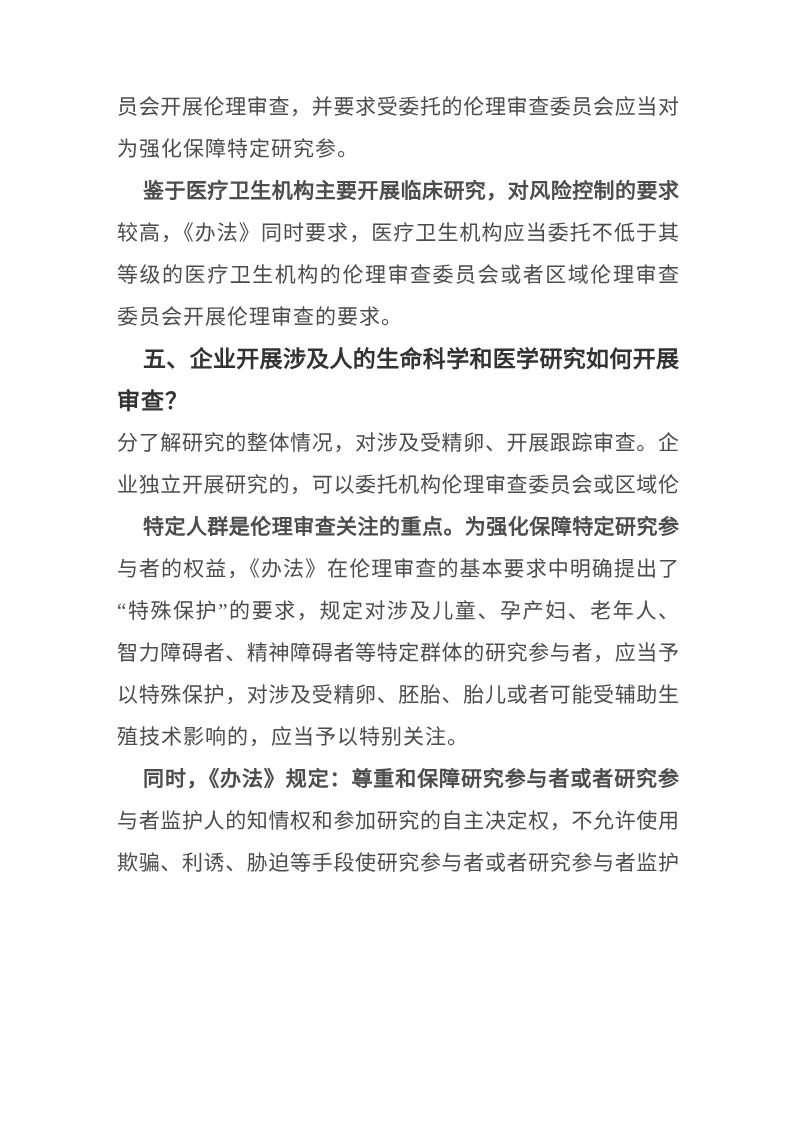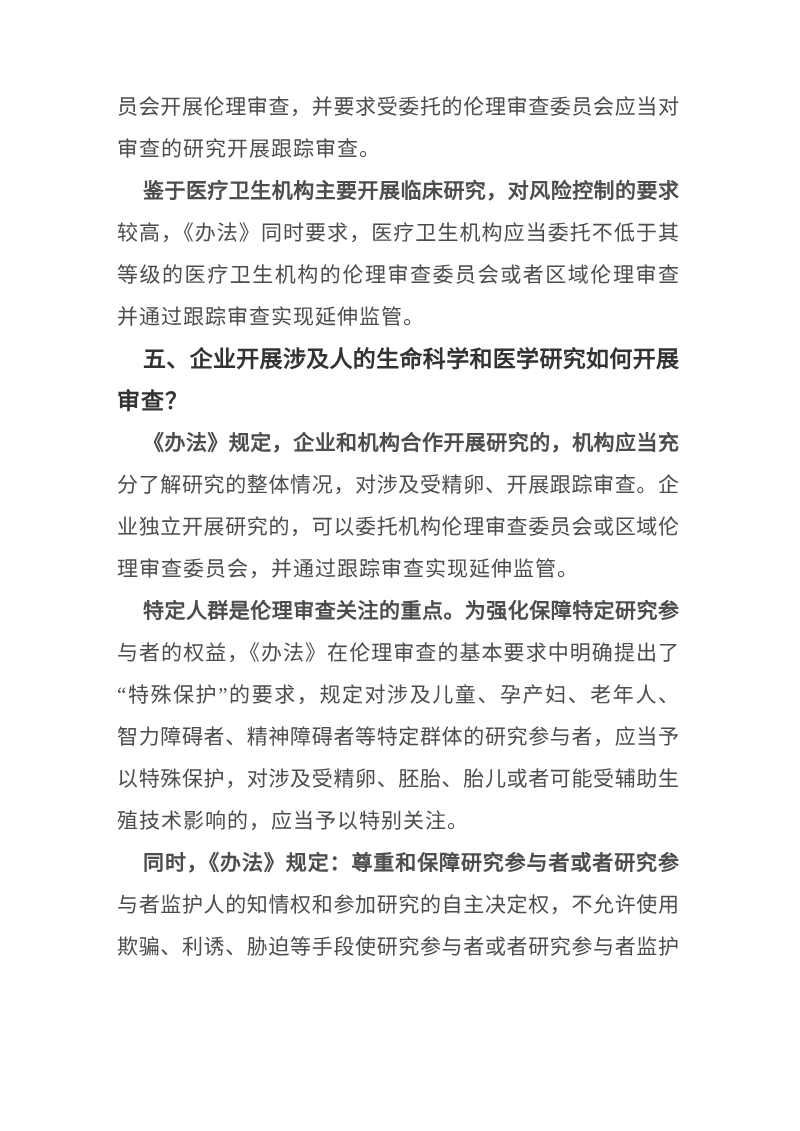--- a/index.html
+++ b/index.html
@@ -48,31 +48,29 @@
     font-size: 23px;
     color: #333333;
   }
 </style>
 </head>
 <body>
 
 <div class="page">
   <div class="doc" id="doc">
       <div class="line body fill">员会开展伦理审查，并要求受委托的伦理审查委员会应当对</div>
-      <div class="line body">审查的研究开展跟踪审查。</div>
+      <div class="line body">为强化保障特定研究参。</div>
       <div class="line body fill indent">鉴于医疗卫生机构主要开展临床研究，对风险控制的要求</div>
       <div class="line body fill">较高，《办法》同时要求，医疗卫生机构应当委托不低于其</div>
       <div class="line body fill">等级的医疗卫生机构的伦理审查委员会或者区域伦理审查</div>
-      <div class="line body">并通过跟踪审查实现延伸监管。</div>
+      <div class="line body">委员会开展伦理审查的要求。</div>
       <div class="line heading fill indent">五、企业开展涉及人的生命科学和医学研究如何开展伦理</div>
       <div class="line heading">审查？</div>
-      <div class="line body fill indent">《办法》规定，企业和机构合作开展研究的，机构应当充</div>
       <div class="line body fill">分了解研究的整体情况，对涉及受精卵、开展跟踪审查。企</div>
       <div class="line body fill">业独立开展研究的，可以委托机构伦理审查委员会或区域伦</div>
-      <div class="line body">理审查委员会，并通过跟踪审查实现延伸监管。</div>
       <div class="line body fill indent">特定人群是伦理审查关注的重点。为强化保障特定研究参</div>
       <div class="line body fill">与者的权益，《办法》在伦理审查的基本要求中明确提出了</div>
       <div class="line body fill">“特殊保护”的要求，规定对涉及儿童、孕产妇、老年人、</div>
       <div class="line body fill">智力障碍者、精神障碍者等特定群体的研究参与者，应当予</div>
       <div class="line body fill">以特殊保护，对涉及受精卵、胚胎、胎儿或者可能受辅助生</div>
       <div class="line body">殖技术影响的，应当予以特别关注。</div>
       <div class="line body fill indent">同时，《办法》规定：尊重和保障研究参与者或者研究参</div>
       <div class="line body fill">与者监护人的知情权和参加研究的自主决定权，不允许使用</div>
       <div class="line body fill">欺骗、利诱、胁迫等手段使研究参与者或者研究参与者监护</div>
     </div>

